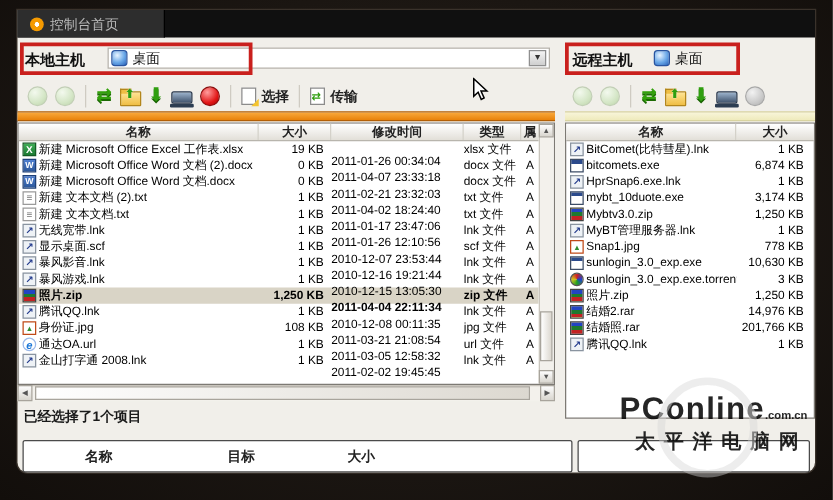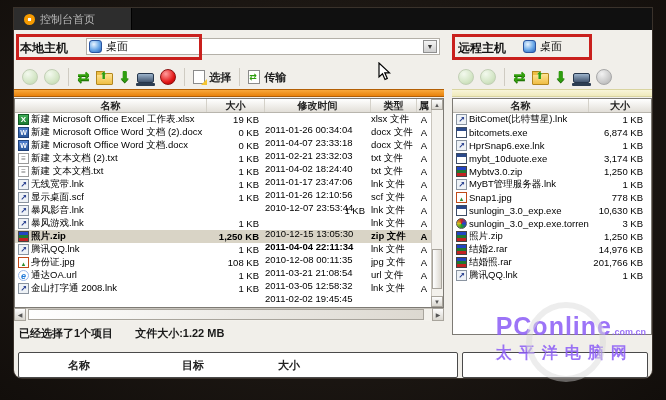--- a/index.html
+++ b/index.html
@@ -82,21 +82,21 @@
   .sb-btn{position:absolute;background:linear-gradient(#fdfdfd,#d9d6cf);border:1px solid #a8a49c;color:#555;font-size:6px;display:flex;align-items:center;justify-content:center;}
   .sb-track-v{position:absolute;width:12px;background:#f3f1ec;border-left:1px solid #c9c5bd;}
   .sb-thumb{position:absolute;background:linear-gradient(90deg,#ffffff,#dcd8d0);border:1px solid #a8a49c;}
   .sb-track-h{position:absolute;height:13px;background:#f3f1ec;border-top:1px solid #c9c5bd;}
   
   #statusbar{position:absolute;left:5px;top:318px;font-size:11px;font-weight:bold;color:#1a1a1a;display:flex;gap:22px;}
   .queue-box{position:absolute;top:344px;height:26px;background:#fff;border:1px solid #4a4a4a;border-radius:2px;}
   .queue-head{display:flex;align-items:center;height:100%;font-size:11px;font-weight:bold;color:#222;}
   .queue-head span{display:inline-block;width:80px;text-align:center;}
   
-  #watermark{position:absolute;right:6px;bottom:14px;text-align:left;color:#8b5cf6;opacity:.85;pointer-events:none;z-index:40;}
+  #watermark{position:absolute;right:6px;bottom:14px;text-align:right;color:#000000;opacity:.85;pointer-events:none;z-index:40;}
   #watermark .l1{font-size:25px;font-weight:bold;letter-spacing:1px;line-height:22px;}
   #watermark .l1 small{font-size:9px;letter-spacing:0;}
   #watermark .l2{font-size:16px;letter-spacing:7px;font-weight:bold;}
   #wm-circle{position:absolute;right:40px;bottom:-18px;width:80px;height:80px;border:6px solid #d6d6d6;border-radius:50%;opacity:.5;}
   
   #cursor{position:absolute;left:378px;top:62px;z-index:50;}
 </style>
 </head>
 <body>
 
@@ -229,20 +229,21 @@
           <span class="lc-name">显示桌面.scf</span>
           <span class="lc-size">1 KB</span>
           <span class="lc-time">2010-12-07 23:53:44</span>
           <span class="lc-type">scf 文件</span>
           <span class="lc-attr">A</span>
         </div>
           <div class="frow">
           <span class="fi" data-icon="shortcut-icon"></span>
           <span class="lc-name">暴风影音.lnk</span>
           <span class="lc-size">1 KB</span>
+          <span class="lc-time">2010-12-16 19:21:44</span>
           <span class="lc-type">lnk 文件</span>
           <span class="lc-attr">A</span>
         </div>
           <div class="frow">
           <span class="fi" data-icon="shortcut-icon"></span>
           <span class="lc-name">暴风游戏.lnk</span>
           <span class="lc-size">1 KB</span>
           <span class="lc-time">2010-12-15 13:05:30</span>
           <span class="lc-type">lnk 文件</span>
           <span class="lc-attr">A</span>
@@ -370,21 +371,20 @@
           <div class="frow">
           <span class="fi" data-icon="shortcut-icon"></span>
           <span class="rc-name">腾讯QQ.lnk</span>
           <span class="rc-size">1 KB</span>
         </div>
         </div>
     </div>
 
     <div id="statusbar">
       <span>已经选择了1个项目</span>
-      <span>文件大小:1.22 MB</span>
     </div>
 
     <div class="queue-box" style="left:4px;width:440px;">
       <div class="queue-head">
         <span style="margin-left:20px;">名称</span>
         <span style="margin-left:34px;">目标</span>
         <span style="margin-left:16px;">大小</span>
       </div>
     </div>
     <div class="queue-box" style="left:448px;width:186px;"></div>

